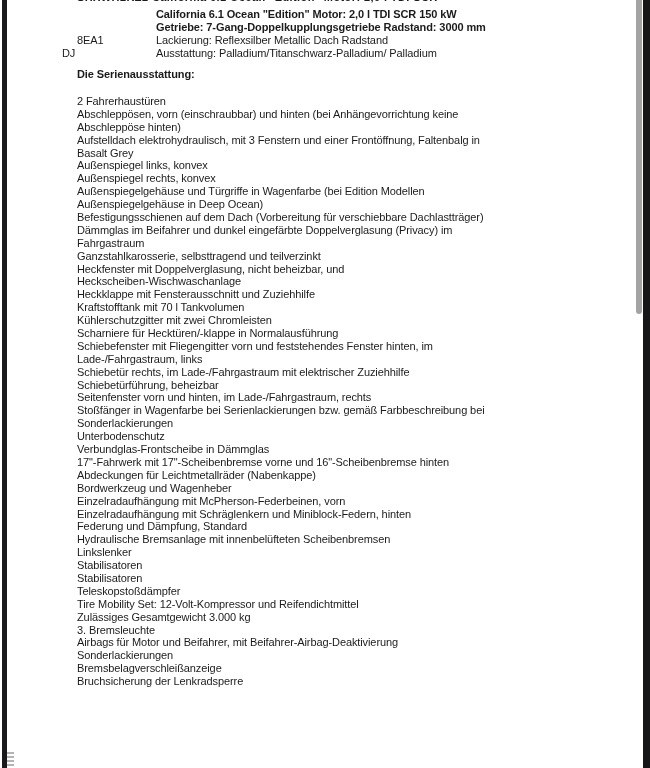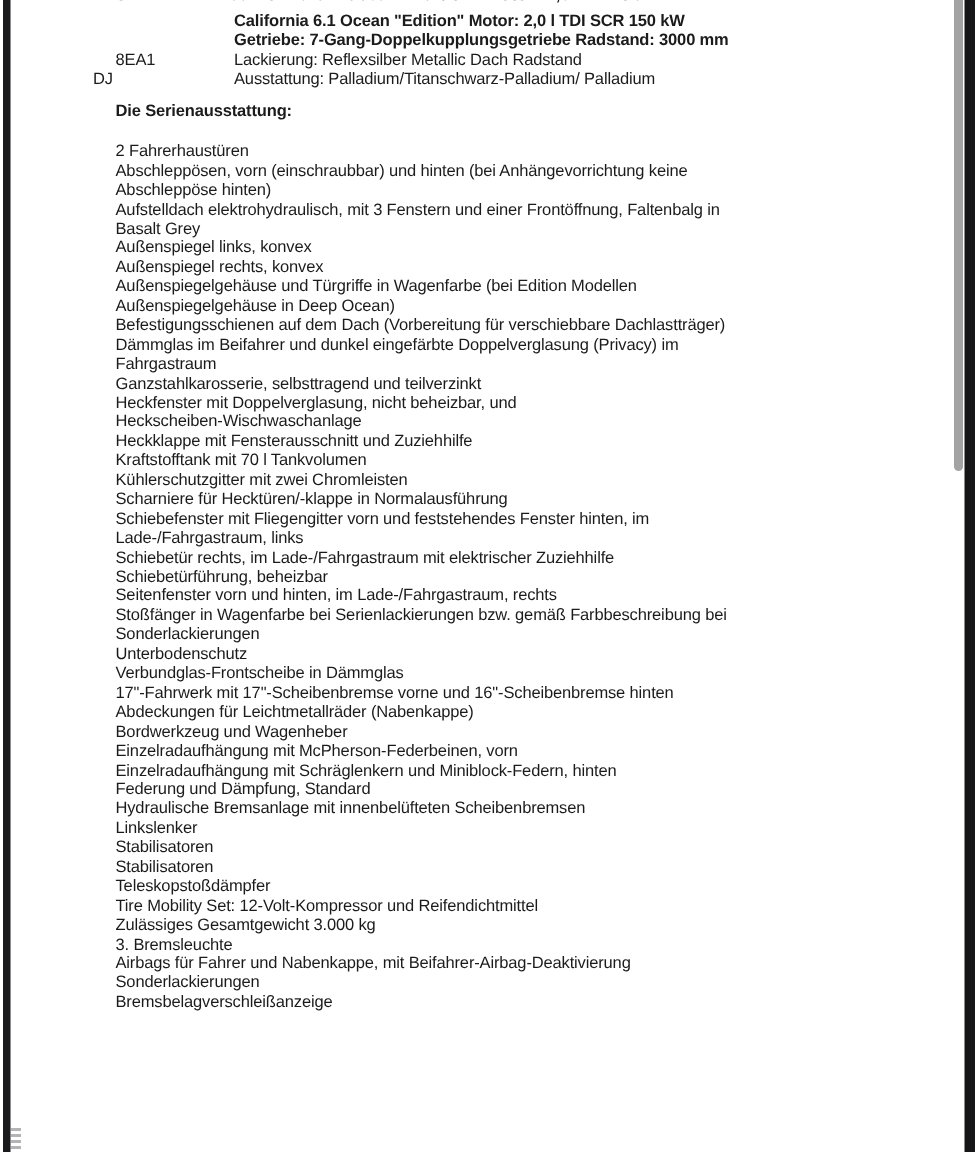--- a/index.html
+++ b/index.html
@@ -139,23 +139,24 @@
       <div class="line">Einzelradaufhängung mit Schräglenkern und Miniblock-Federn, hinten</div>
       <div class="line">Federung und Dämpfung, Standard</div>
       <div class="line">Hydraulische Bremsanlage mit innenbelüfteten Scheibenbremsen</div>
       <div class="line">Linkslenker</div>
       <div class="line">Stabilisatoren</div>
       <div class="line">Stabilisatoren</div>
       <div class="line">Teleskopstoßdämpfer</div>
       <div class="line">Tire Mobility Set: 12-Volt-Kompressor und Reifendichtmittel</div>
       <div class="line">Zulässiges Gesamtgewicht 3.000 kg</div>
       <div class="line">3. Bremsleuchte</div>
-      <div class="line">Airbags für Fahrer und Nabenkappe, mit Beifahrer-Airbag-Deaktivierung</div>
+      <div class="line">Airbags für Motor und Beifahrer, mit Beifahrer-Airbag-Deaktivierung</div>
       <div class="line">Sonderlackierungen</div>
       <div class="line">Bremsbelagverschleißanzeige</div>
+      <div class="line">Bruchsicherung der Lenkradsperre</div>
     </div>
 
   <div class="scroll-thumb"></div>
   <div class="edge-left"></div>
   <div class="edge-right"></div>
   <div class="artifact"></div>
 
 </div>
 
 </body></html>

